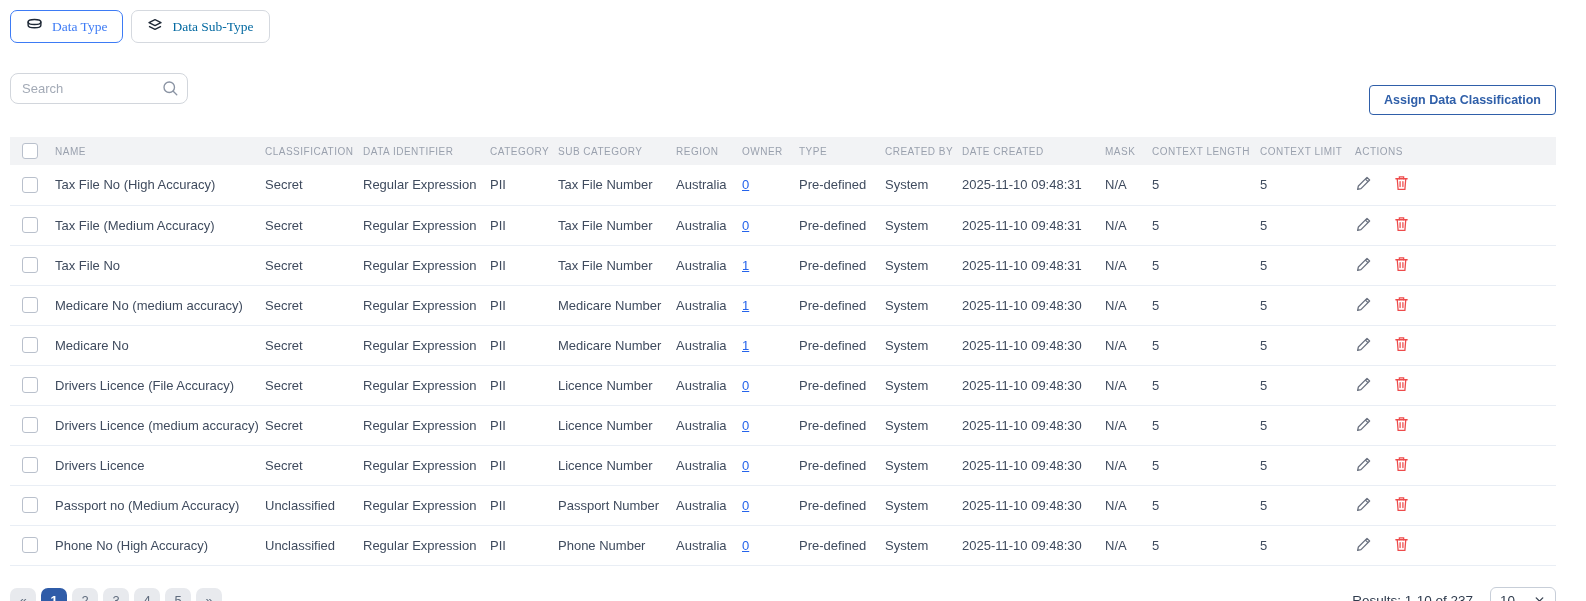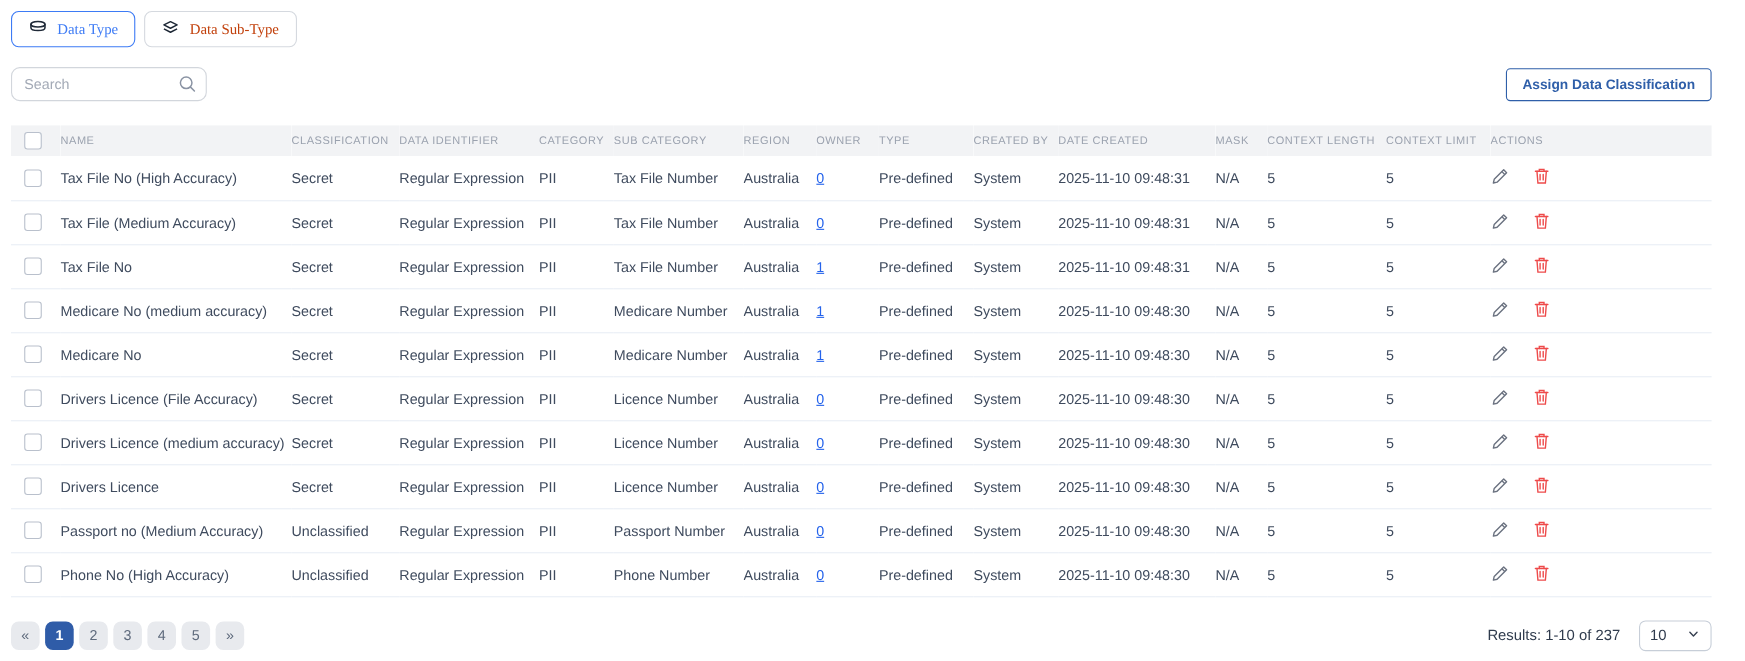--- a/index.html
+++ b/index.html
@@ -3,36 +3,36 @@
 <meta charset="utf-8">
 <style>
   * { box-sizing: border-box; margin: 0; padding: 0; }
   html, body { width: 1586px; height: 601px; overflow: hidden; background: #ffffff;
     font-family: "Liberation Sans", sans-serif; color: #3d4a5c; }
 
   
   .tabs-row { display: flex; gap: 8px; padding: 10px 0 0 10px; font-family: Liberation Serif, serif; }
   .tab-btn { display: inline-flex; align-items: center; gap: 9px; height: 33px;
     padding: 0 15px; border-radius: 7px; background: #fff; border: 1px solid #d5d9df;
-    font-size: 13.5px; color: #c2410c; cursor: pointer; font-family: inherit; }
+    font-size: 13.5px; color: #0369a1; cursor: pointer; font-family: inherit; }
   .tab-btn.active { border: 1px solid #3d7bf5; color: #3d7bf5; font-weight: 500; }
   .tab-btn svg { flex: 0 0 auto; }
 
   
   .controls-row { display: flex; justify-content: space-between; align-items: center;
     padding: 0 30px 0 10px; margin-top: 18px; }
   .search-wrap { position: relative; width: 178px; }
   .search-input { width: 100%; height: 31px; border: 1px solid #d2d6dc; border-radius: 8px;
     padding: 0 32px 0 11px; font-size: 13px; color: #4a5568; outline: none; font-family: inherit; }
   .search-input::placeholder { color: #a3aab6; }
   .search-icon { position: absolute; right: 9px; top: 6px; }
   .btn-group { display: flex; gap: 9px; }
   .btn { height: 30px; border-radius: 4px; padding: 0 14px; font-size: 12.5px; font-weight: 700;
     cursor: pointer; font-family: inherit; }
-  .btn-outline { background: #fff; border: 1px solid #2f5fa9; color: #2f5fa9; }
+  .btn-outline { background: #fff; border: 1px solid #2f5fa9; color: #2f5fa9; margin-top: 24px; }
   .btn-primary { background: #3566a9; border: 1px solid #3566a9; color: #ffffff; }
 
   
   .table-wrap { margin: 22px 10px 0 10px; }
   table { width: calc(100% - 20px); border-collapse: collapse; table-layout: fixed; }
   thead th { background: #f2f3f5; height: 28px; font-size: 10px; font-weight: 500;
     color: #9aa1ae; letter-spacing: 0.5px; text-align: left; padding: 0 6px 0 0;
     text-transform: uppercase; white-space: nowrap; overflow: hidden; }
   thead th.c-check { padding-left: 12px; }
   tbody td { height: 40px; border-bottom: 1px solid #e9eef5; font-size: 13px;

